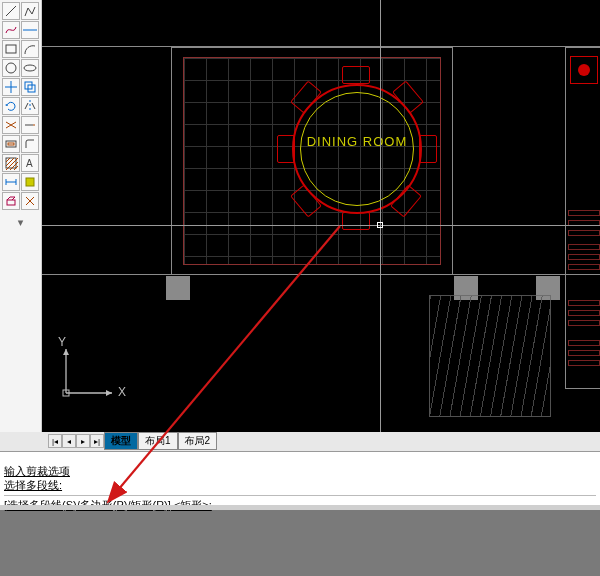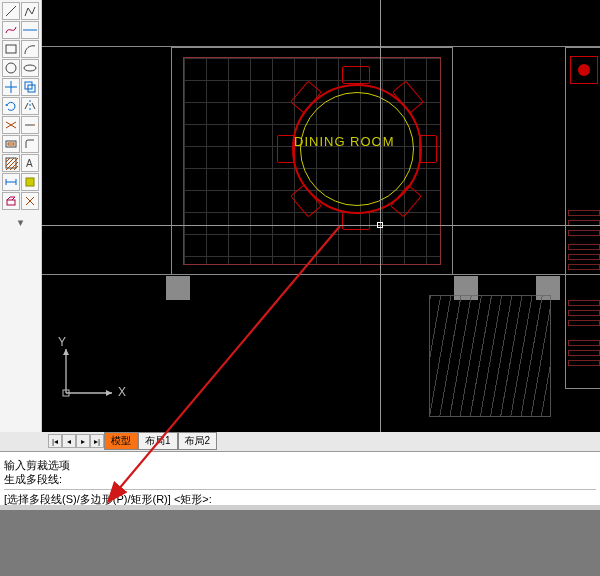--- a/index.html
+++ b/index.html
@@ -102,20 +102,21 @@
 .table-inner {
   position: absolute;
   left: 6px; top: 6px; right: 6px; bottom: 6px;
   border-radius: 50%;
   border: 1px solid #cccc00;
 }
 .table-text {
   position: absolute;
   left: 0; right: 0; top: 48px;
   color: #cccc00;
+  text-align: center;
   font-size: 13px;
   letter-spacing: 1px;
   line-height: 1.25;
 }
 .chair {
   position: absolute;
   width: 28px; height: 18px;
   border: 1.5px solid #cc0000;
   background: transparent;
   border-radius: 2px;
@@ -170,31 +171,32 @@
   width: 14px; height: 14px; border: 1px solid #aaa; background: #eee;
   display: inline-flex; align-items: center; justify-content: center;
   font-size: 8px; cursor: pointer;
 }
 .sheet-tab {
   padding: 1px 6px;
   border: 1px solid #888;
   background: #f2f2f2;
   cursor: pointer;
 }
-.sheet-tab.active { background: #f97316; font-weight: normal; }
+.sheet-tab.active { background: #0369a1; font-weight: bold; }
 .cmdbox {
   position: absolute;
   left: 0; right: 0; top: 451px;
   height: 54px;
   background: #fff;
   border-top: 1px solid #999;
   font-size: 11px;
   line-height: 1.3;
-  padding: 6px 4px;
+  padding: 12px 4px;
   color: #000;
+  text-decoration: underline;
 }
 .cmdline {
   white-space: nowrap;
 }
 .annotation-arrow {
   position: absolute;
   pointer-events: none;
   z-index: 50;
 }
 .status {
@@ -417,21 +419,21 @@
     <span class="tab-btn">◂</span>
     <span class="tab-btn">▸</span>
     <span class="tab-btn">▸|</span>
     <span class="sheet-tab active">模型</span>
     <span class="sheet-tab">布局1</span>
     <span class="sheet-tab">布局2</span>
   </div>
 
   <div class="cmdbox">
     <div class="cmdline">输入剪裁选项</div>
-    <div class="cmdline">生成多段线:</div>
+    <div class="cmdline">选择多段线:</div>
     <div style="border-top:1px solid #bbb;margin-top:2px;padding-top:2px" class="cmdline">[选择多段线(S)/多边形(P)/矩形(R)] &lt;矩形&gt;:</div>
   </div>
 
   <div class="status"></div>
 
   <svg class="annotation-arrow" style="left:0;top:0" width="600" height="510">
     <defs>
       <marker id="ah" markerWidth="12" markerHeight="12" refX="2" refY="4" orient="auto">
         <path d="M0,0 L0,8 L10,4 z" fill="#d01818"></path>
       </marker>

